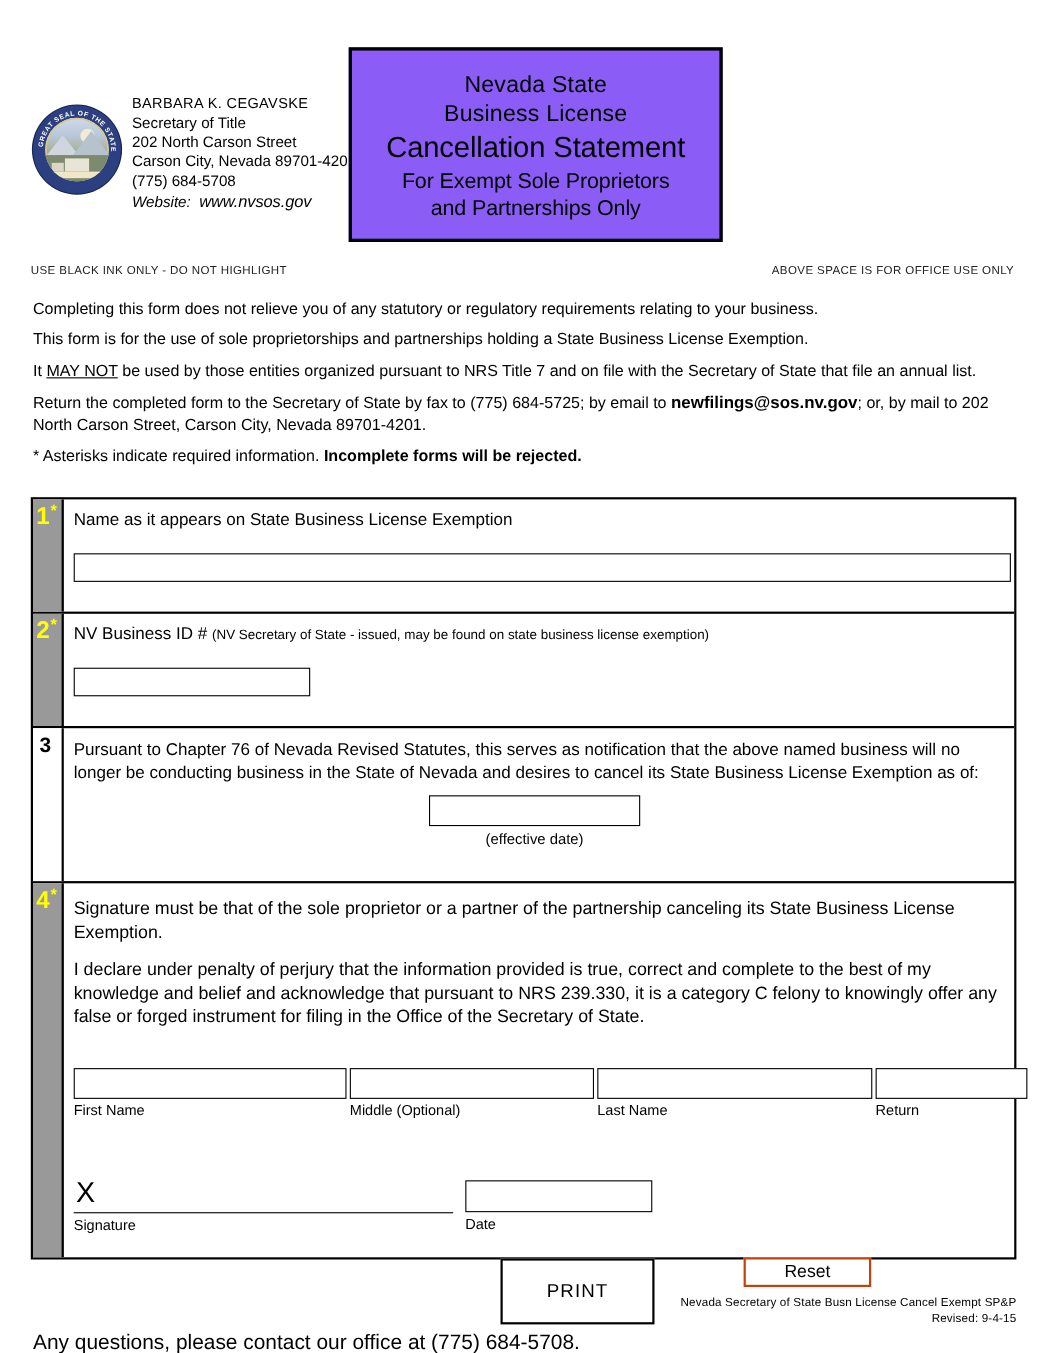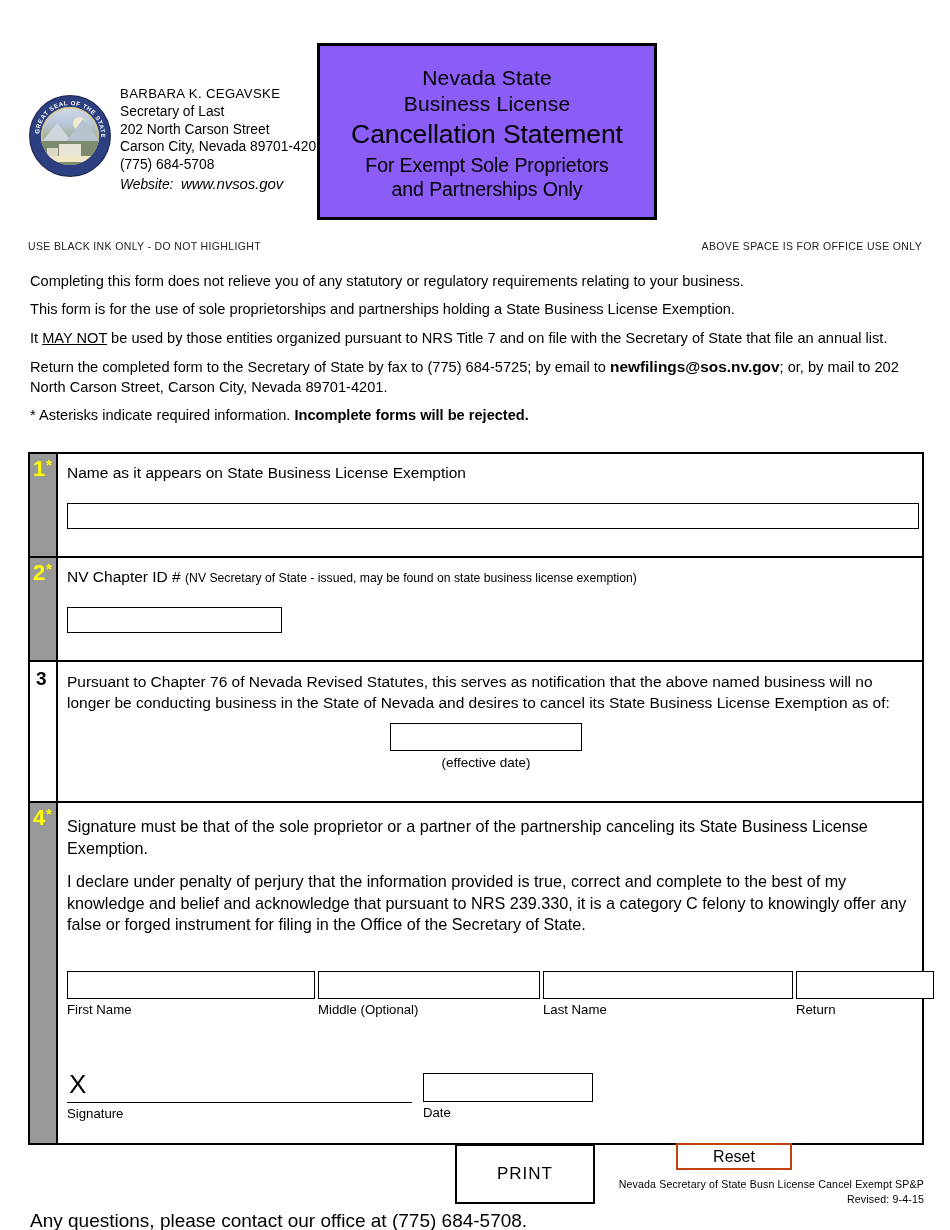--- a/index.html
+++ b/index.html
@@ -340,21 +340,21 @@
       <div class="mtn2"></div>
       <div class="ground"></div>
       <div class="bldg2"></div>
       <div class="bldg"></div>
       <div class="banner"></div>
     </div>
   </div>
 
   <div id="agency-block">
     <div class="l1">BARBARA K. CEGAVSKE</div>
-    <div class="ln">Secretary of Last</div>
+    <div class="ln">Secretary of Title</div>
     <div class="ln">202 North Carson Street</div>
     <div class="ln">Carson City, Nevada 89701-4201</div>
     <div class="ln">(775) 684-5708</div>
     <div class="website-row"><span>Website:</span>&nbsp; <span class="website-url">www.nvsos.gov</span></div>
   </div>
 
   <div id="title-box">
     <div class="t1">Nevada State</div>
     <div class="t2">Business License</div>
     <div class="t3">Cancellation Statement</div>
@@ -386,21 +386,21 @@
       <div class="txtbox"></div>
     </div>
   </div>
 
   <div class="frow" id="sec2">
     <div class="numcell">
       <span class="num">2</span>
       <span class="star">*</span>
     </div>
     <div class="body-cell">
-      <div class="sec-label"><span>NV Chapter ID #</span> <span class="hint">(NV Secretary of State - issued, may be found on state business license exemption)</span></div>
+      <div class="sec-label"><span>NV Business ID #</span> <span class="hint">(NV Secretary of State - issued, may be found on state business license exemption)</span></div>
       <div class="txtbox"></div>
     </div>
   </div>
 
   <div class="frow" id="sec3">
     <div class="numcell plain">
       <span class="num">3</span>
     </div>
     <div class="body-cell">
       <div class="para">Pursuant to Chapter 76 of Nevada Revised Statutes, this serves as notification that the above named business will no longer be conducting business in the State of Nevada and desires to cancel its State Business License Exemption as of:</div>

